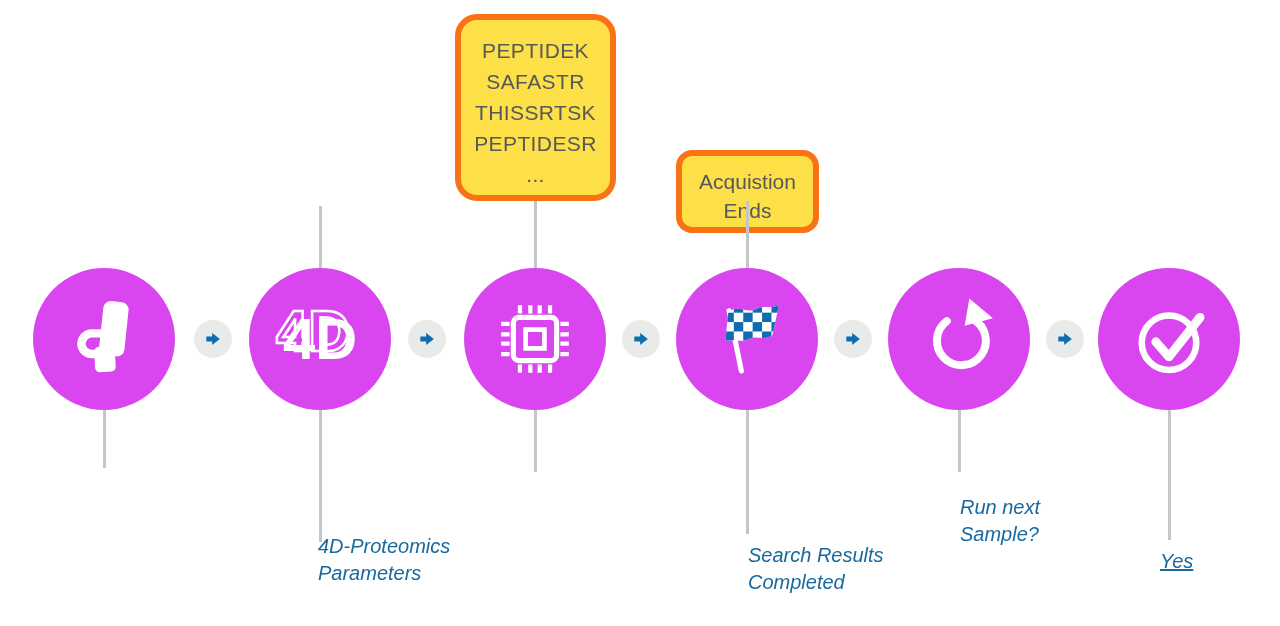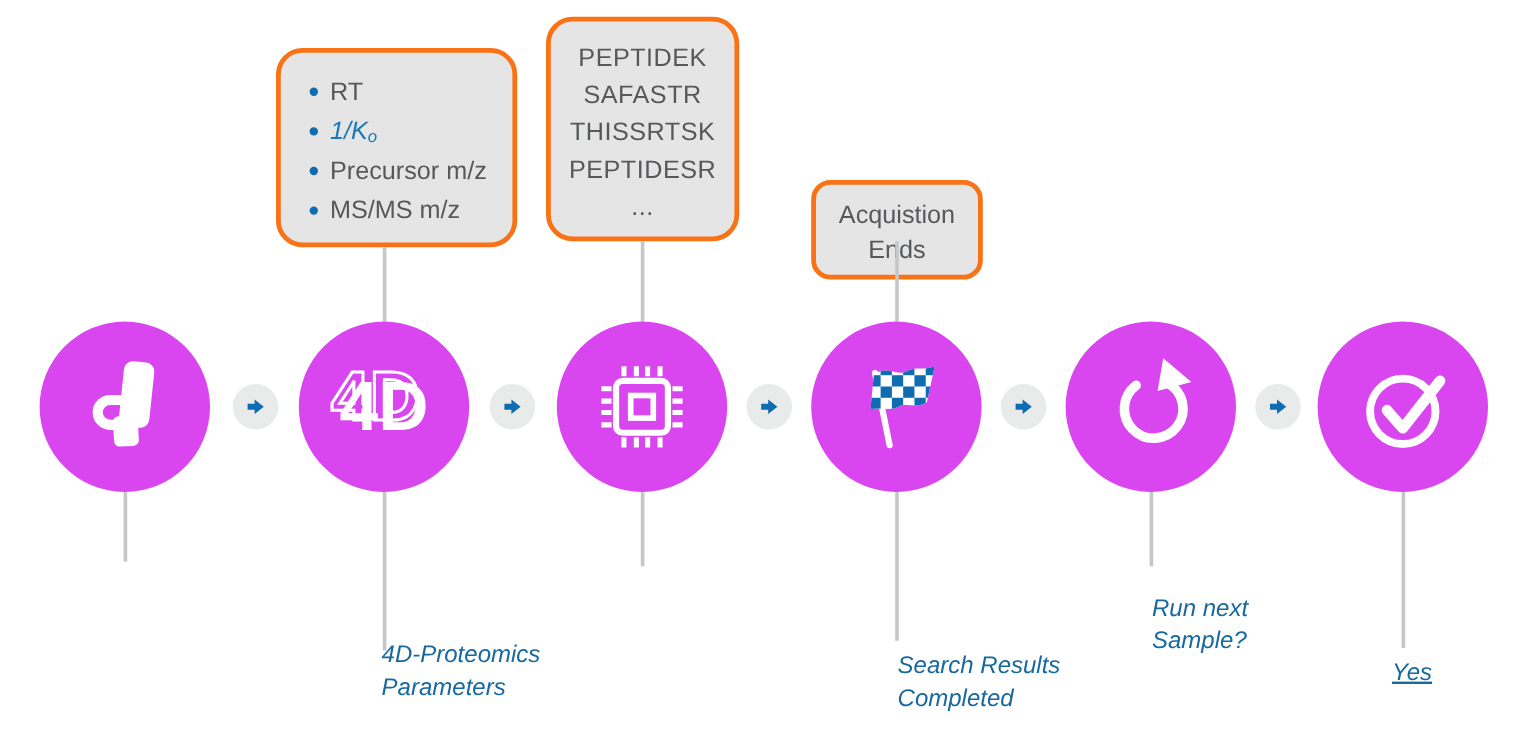--- a/index.html
+++ b/index.html
@@ -21,21 +21,21 @@
     position:absolute; top:320px; width:38px; height:38px; border-radius:50%;
     background:#e9eaea; display:flex; align-items:center; justify-content:center;
   }
   .chip svg { width:20px; height:20px; display:block; }
 
   
   .vline { position:absolute; width:3px; background:#c5c6c7; }
 
   
   .callout {
-    position:absolute; background:#e5e5e5; border:4px solid #f97316;
+    position:absolute; background:#fde047; border:6px solid #f97316;
     color:#57585a; font-size:21px;
   }
   .callout.params { left:230px; top:40px; width:201px; height:166px; border-radius:22px; padding:16px 0 0 24px; }
   .param-row { display:flex; align-items:center; height:33px; }
   .dot { width:7px; height:7px; border-radius:50%; background:#0e6cb0; margin-right:10px; flex:0 0 auto; }
   .param-row .hl { color:#1b79b9; font-style:italic; }
   .param-row sub { font-size:14px; position:relative; bottom:-3px; }
   .callout.peptides {
     left:455px; top:14px; width:161px; height:187px; border-radius:22px;
     text-align:center; line-height:31px; padding-top:15px; letter-spacing:0.4px;
@@ -58,39 +58,20 @@
     position:absolute; left:-7px; top:-8px; color:transparent;
     -webkit-text-stroke:2.5px #ffffff;
   }
   .icon-4d .front { position:relative; }
 </style>
 </head>
 <body>
 
 <div class="canvas">
 
-  <div class="callout params">
-    <div class="param-row">
-      <span class="dot"></span>
-      <span>RT</span>
-    </div>
-    <div class="param-row">
-      <span class="dot"></span>
-      <span class="hl">1/K</span>
-        <sub class="hl">o</sub>
-    </div>
-    <div class="param-row">
-      <span class="dot"></span>
-      <span>Precursor m/z</span>
-    </div>
-    <div class="param-row">
-      <span class="dot"></span>
-      <span>MS/MS m/z</span>
-    </div>
-  </div>
 
   <div class="callout peptides preline">PEPTIDEK
 SAFASTR
 THISSRTSK
 PEPTIDESR
 ...</div>
 
   <div class="callout acq preline">Acquistion
 Ends</div>
 

